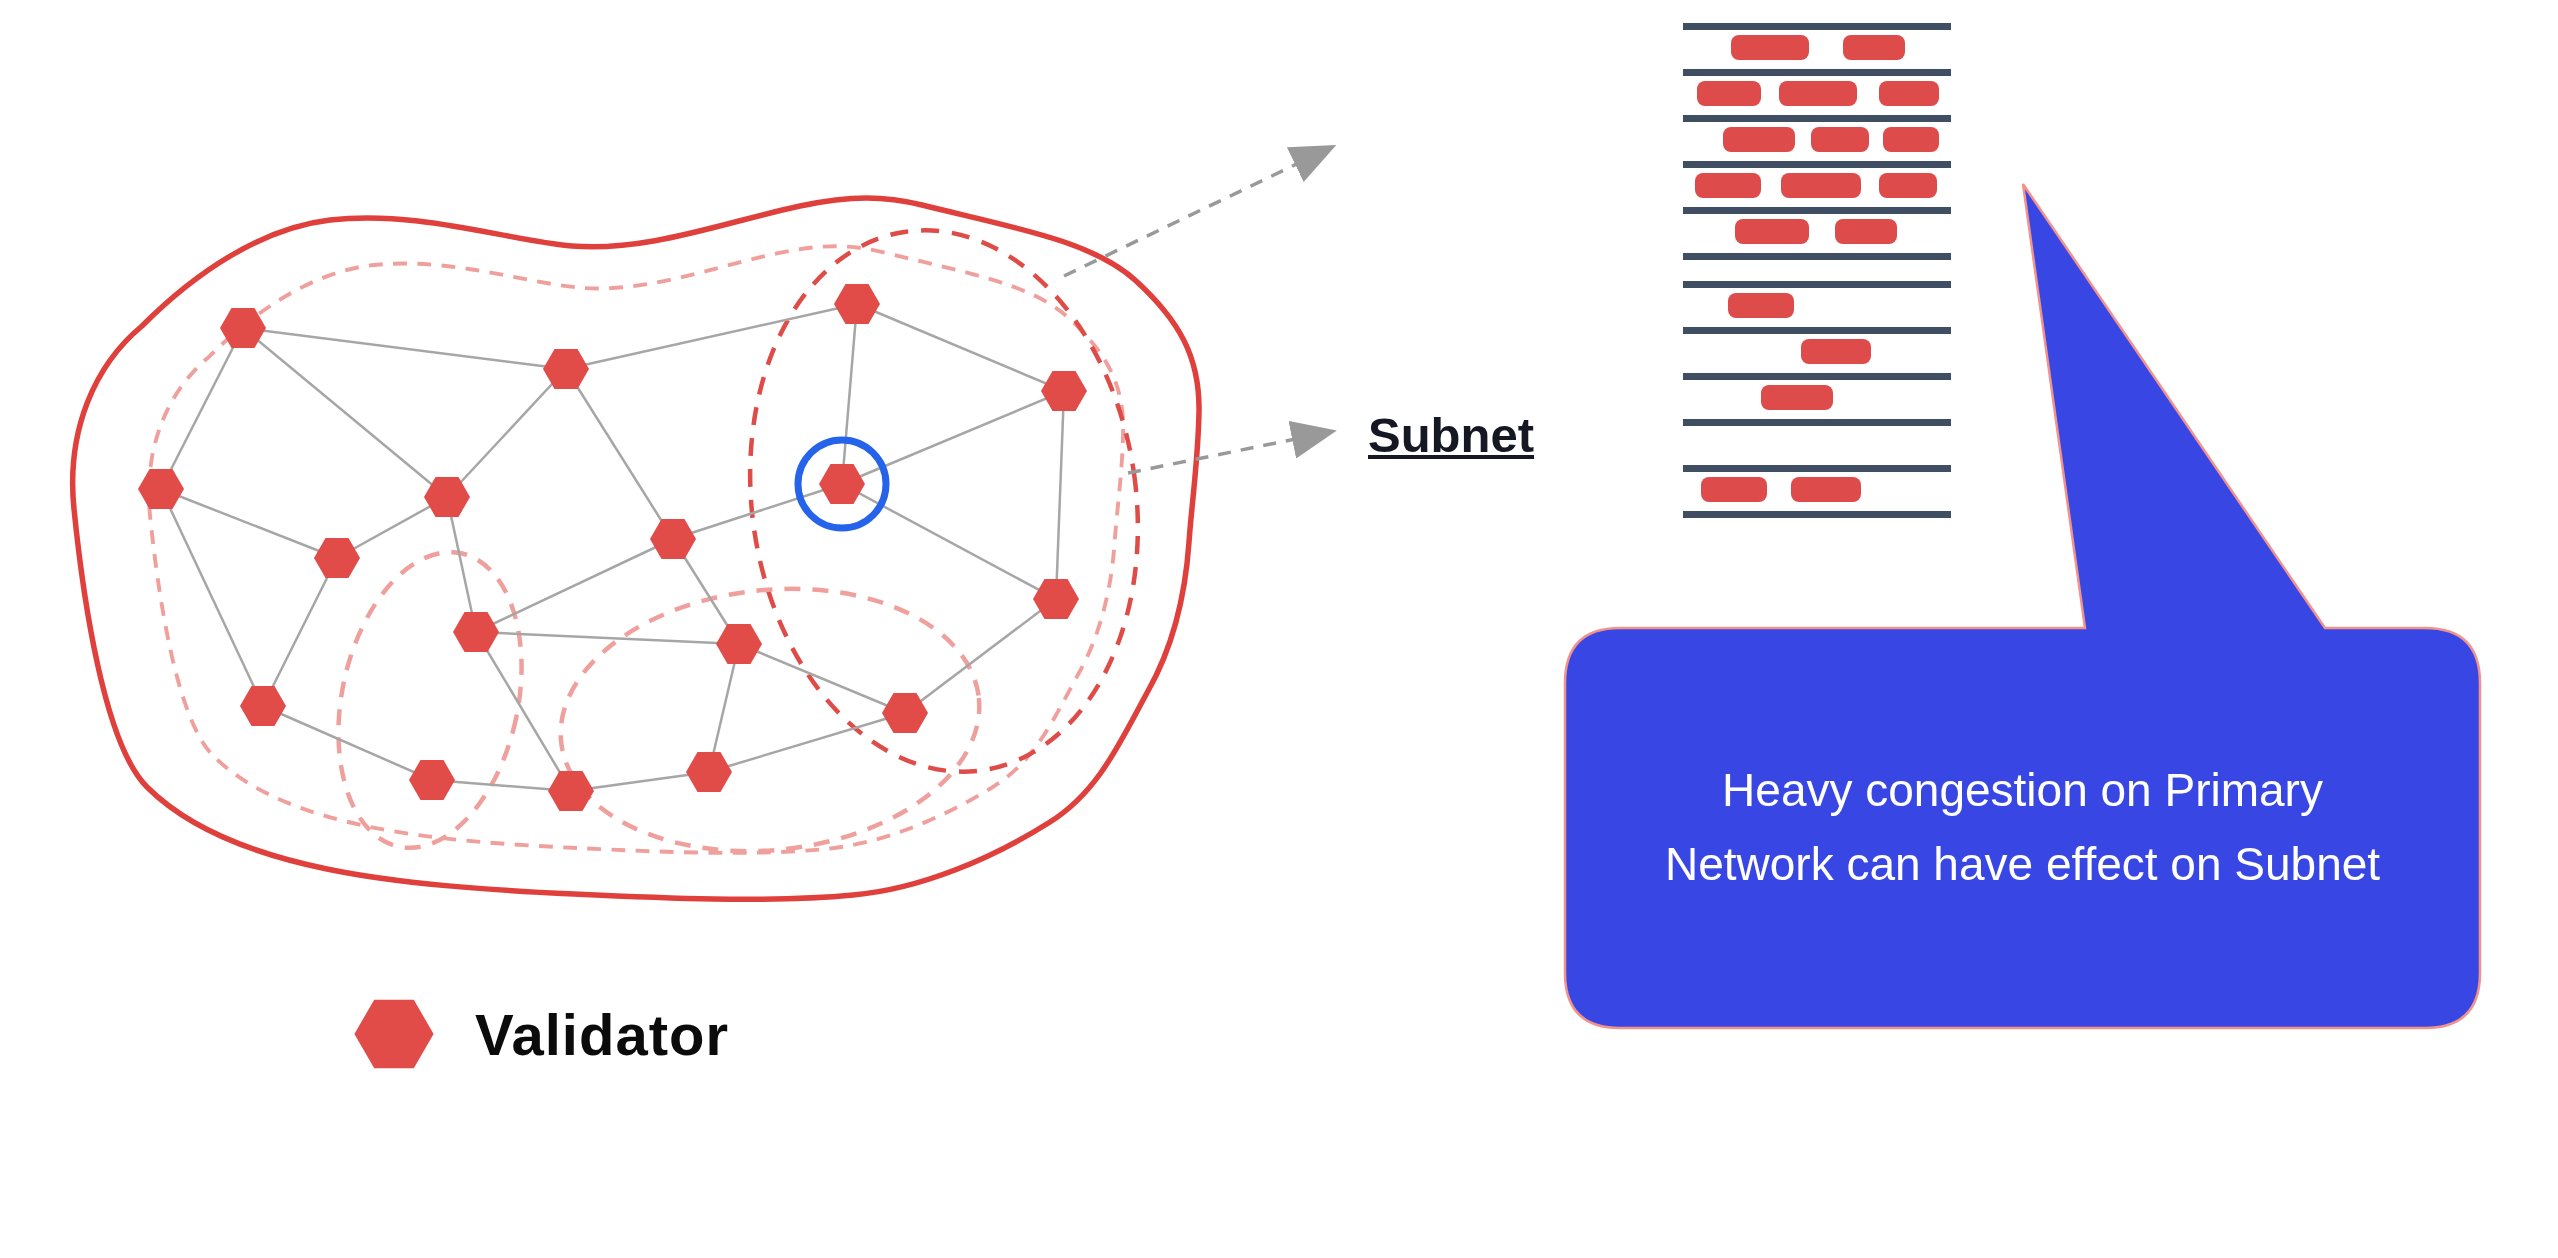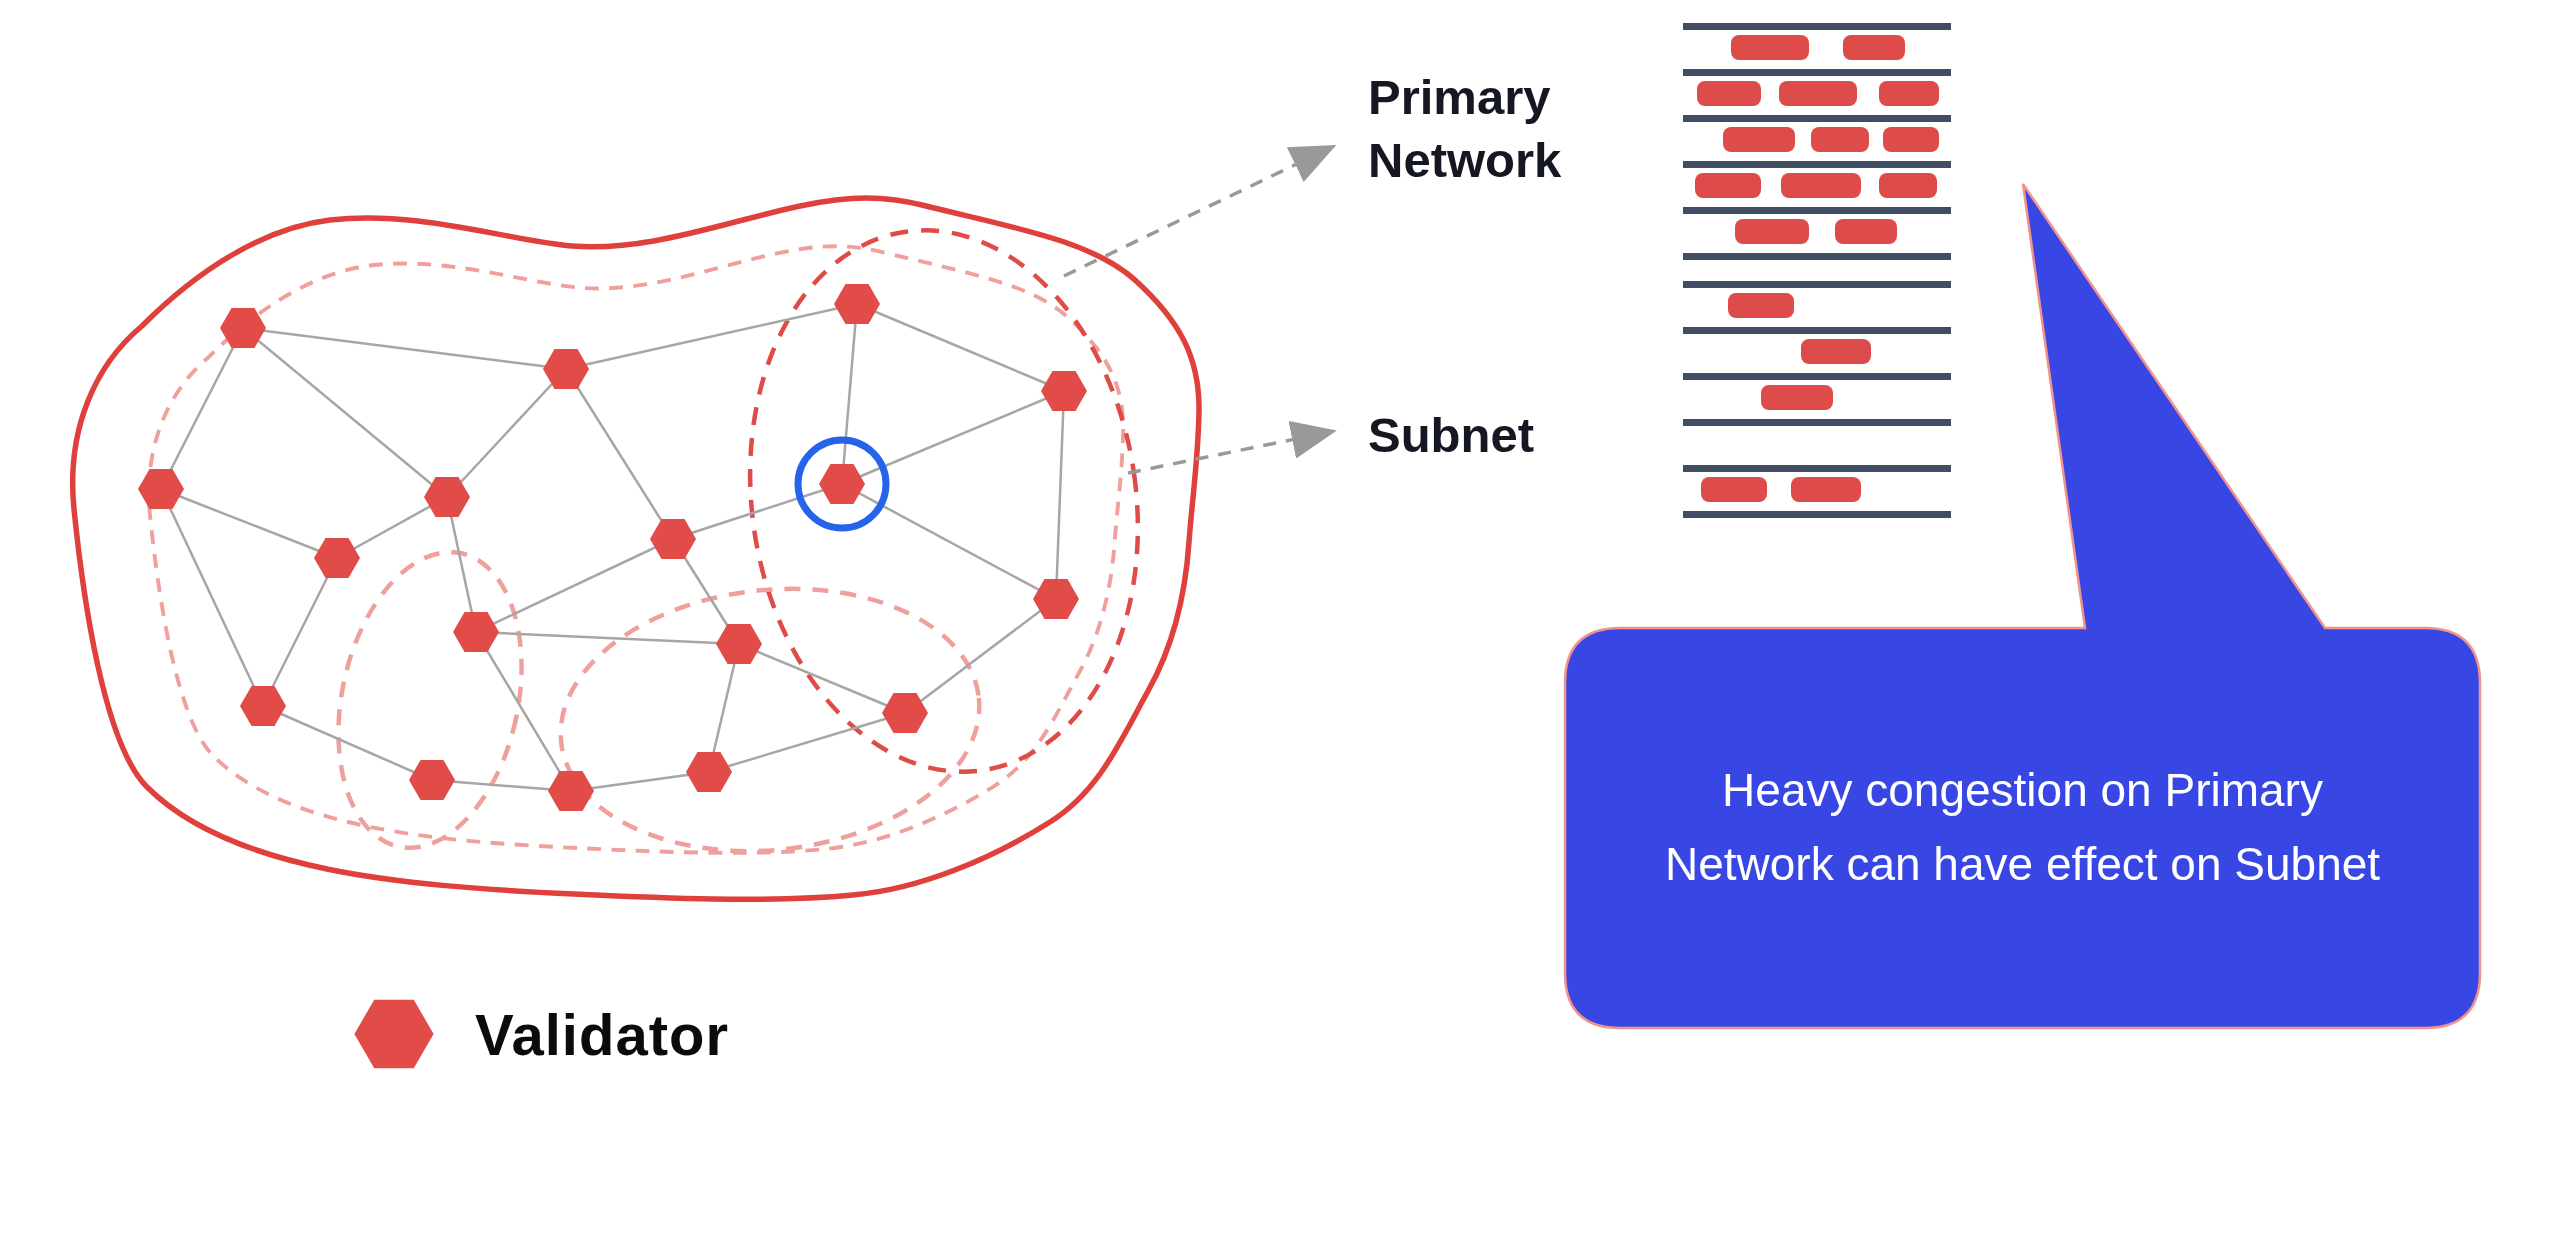--- a/index.html
+++ b/index.html
@@ -25,21 +25,21 @@
 
   .diagram-label {
     position: absolute;
     color: #151823;
     font-weight: 700;
     font-size: 49px;
     line-height: 1.28;
     white-space: pre-line;
   }
   .label-primary { left: 1368px; top: 66px; }
-  .label-subnet  { left: 1368px; top: 404px; }
+  .label-subnet  { left: 1368px; top: 404px; text-decoration: underline; }
 
   .blocks-svg {
     position: absolute;
     left: 1683px;
     top: 23px;
   }
 
   .callout-svg {
     position: absolute;
     left: 1540px;
@@ -221,22 +221,20 @@
       <use href="#hexNode" x="571" y="791"></use>
       <use href="#hexNode" x="709" y="772"></use>
     </g>
 
     <circle cx="842" cy="484" r="44" fill="none" stroke="#2563EB" stroke-width="7"></circle>
 
     <line x1="1064" y1="276" x2="1330" y2="148" stroke="#999999" stroke-width="3.5" stroke-dasharray="13 10" marker-end="url(#arrowHead)"></line>
     <line x1="1128" y1="473" x2="1330" y2="432" stroke="#999999" stroke-width="3.5" stroke-dasharray="13 10" marker-end="url(#arrowHead)"></line>
   </svg>
 
-  <div class="diagram-label label-primary">Primary
-Network</div>
   <div class="diagram-label label-subnet">Subnet</div>
 
   <svg class="blocks-svg" width="268" height="500" viewBox="0 0 268 500">
 
     <g>
       <rect x="0" y="0" width="268" height="7" fill="#3F4E63"></rect>
       <rect x="0" y="46" width="268" height="7" fill="#3F4E63"></rect>
       <rect x="0" y="92" width="268" height="7" fill="#3F4E63"></rect>
       <rect x="0" y="138" width="268" height="7" fill="#3F4E63"></rect>
       <rect x="0" y="184" width="268" height="7" fill="#3F4E63"></rect>

